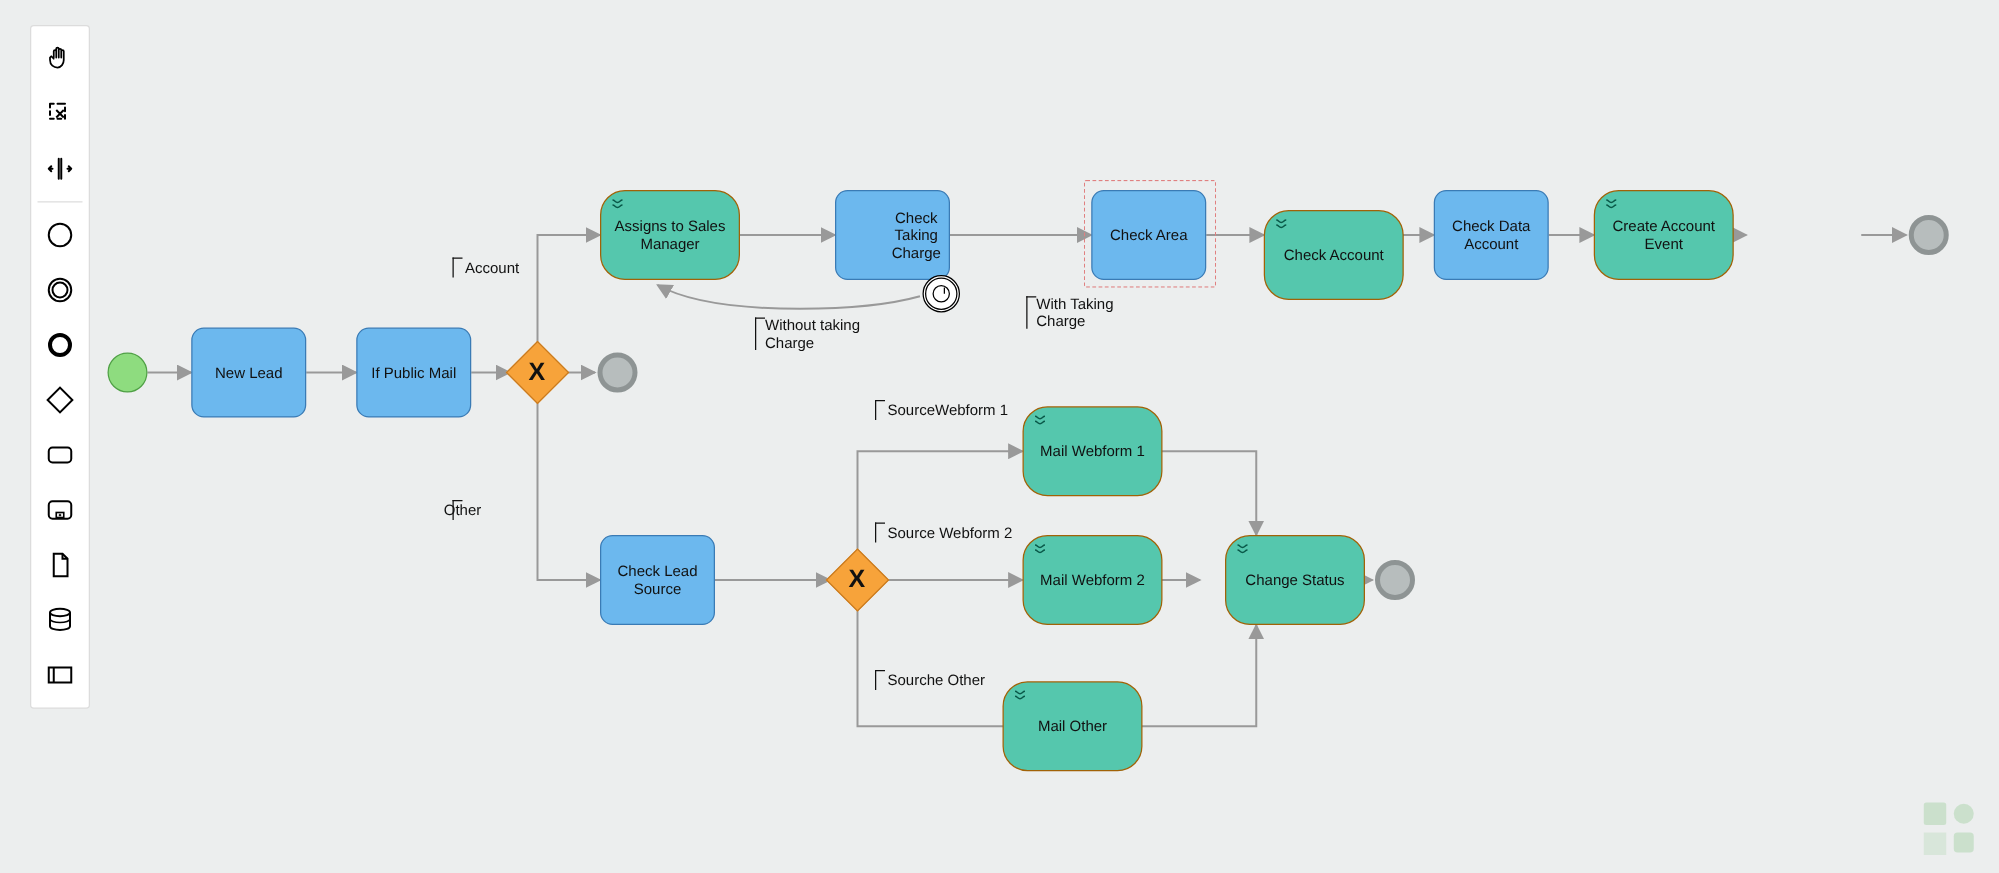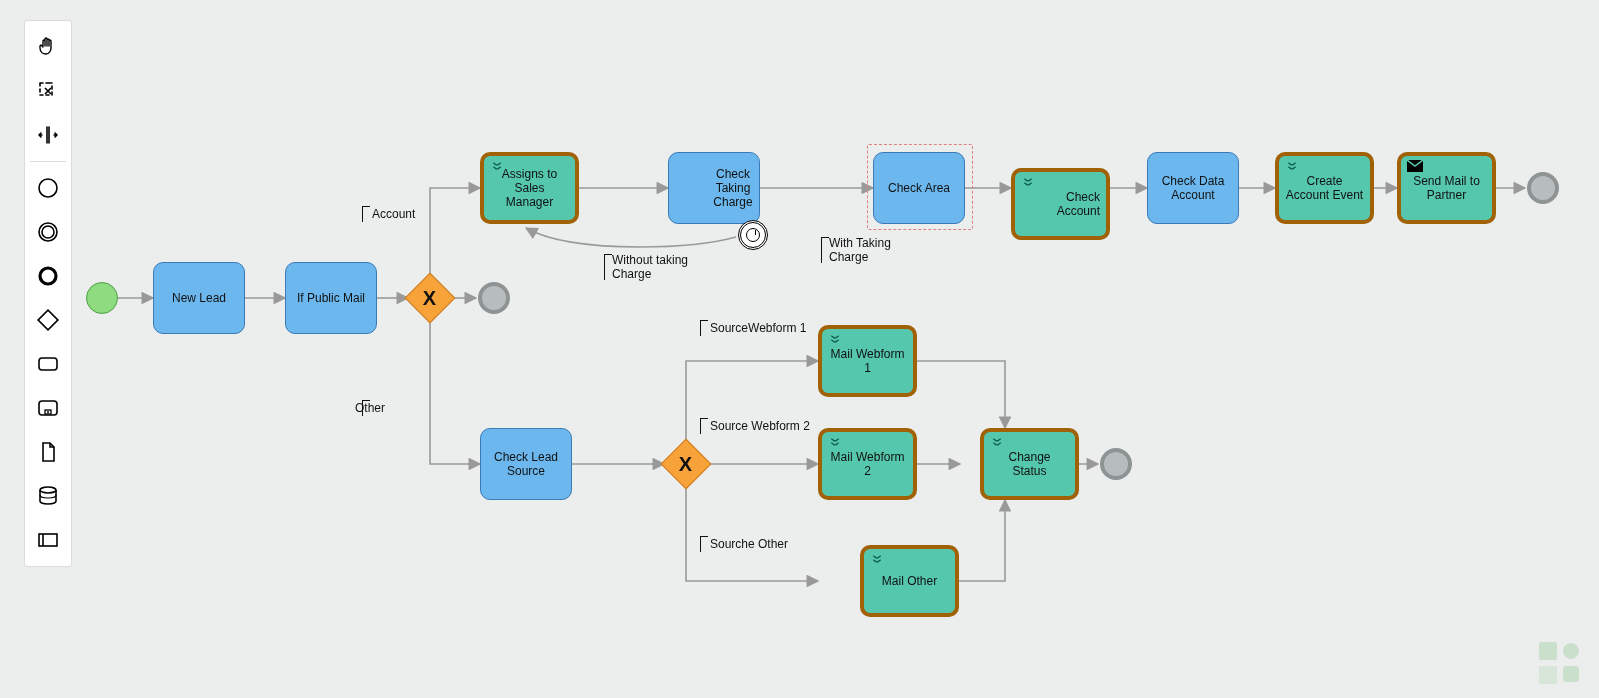--- a/index.html
+++ b/index.html
@@ -46,23 +46,23 @@
     user-select:none;
   }
   .task-blue {
     background:#6cb8ee;
     border:1px solid #3a7bb5;
     border-radius:10px;
     width:92px; height:72px;
   }
   .task-teal {
     background:#55c7ad;
-    border:4px solid #a16207;
-    border-radius:10px;
-    width:99px; height:72px;
+    border:1px solid #a16207;
+    border-radius:20px;
+    width:112px; height:72px;
   }
   .selected-outline {
     position:absolute;
     border:1px dashed #e08080;
     border-radius:2px;
     pointer-events:none;
   }
   .start-event, .end-event {
     position:absolute;
     border-radius:50%;
@@ -334,29 +334,20 @@
 
   <div class="node task-teal" style="left:1275px; top:152px;">
     <div class="script-mark">
         <svg viewBox="0 0 12 12">
           <path d="M3 2c2 0 2 2 4 2s2-2 4-2M3 6c2 0 2 2 4 2s2-2 4-2" stroke="#0a5a4a" stroke-width="1.2" fill="none"></path>
         </svg>
       </div>
     <span>Create Account Event</span>
   </div>
 
-  <div class="node task-teal" style="left:1397px; top:152px;">
-    <div class="mail-mark">
-        <svg viewBox="0 0 16 12">
-          <rect x="0" y="0" width="16" height="12" fill="#000"></rect>
-          <path d="M0 0l8 6 8-6" stroke="#55c7ad" stroke-width="1.5" fill="none"></path>
-        </svg>
-      </div>
-    <span>Send Mail to Partner</span>
-  </div>
 
   <div class="end-event" style="left:1527px; top:172px;"></div>
 
   <div class="node task-blue" style="left:480px; top:428px;">
     <span>Check Lead Source</span>
   </div>
 
   <div class="gateway" style="left:668px; top:446px;">
     <span>X</span>
   </div>
@@ -377,21 +368,21 @@
     <span>Mail Webform 1</span>
   </div>
   <div class="node task-teal" style="left:818px; top:428px;">
     <div class="script-mark">
         <svg viewBox="0 0 12 12">
           <path d="M3 2c2 0 2 2 4 2s2-2 4-2M3 6c2 0 2 2 4 2s2-2 4-2" stroke="#0a5a4a" stroke-width="1.2" fill="none"></path>
         </svg>
       </div>
     <span>Mail Webform 2</span>
   </div>
-  <div class="node task-teal" style="left:860px; top:545px;">
+  <div class="node task-teal" style="left:802px; top:545px;">
     <div class="script-mark">
         <svg viewBox="0 0 12 12">
           <path d="M3 2c2 0 2 2 4 2s2-2 4-2M3 6c2 0 2 2 4 2s2-2 4-2" stroke="#0a5a4a" stroke-width="1.2" fill="none"></path>
         </svg>
       </div>
     <span>Mail Other</span>
   </div>
 
   <div class="node task-teal" style="left:960px; top:428px;margin-left:20px;">
     <div class="script-mark">

